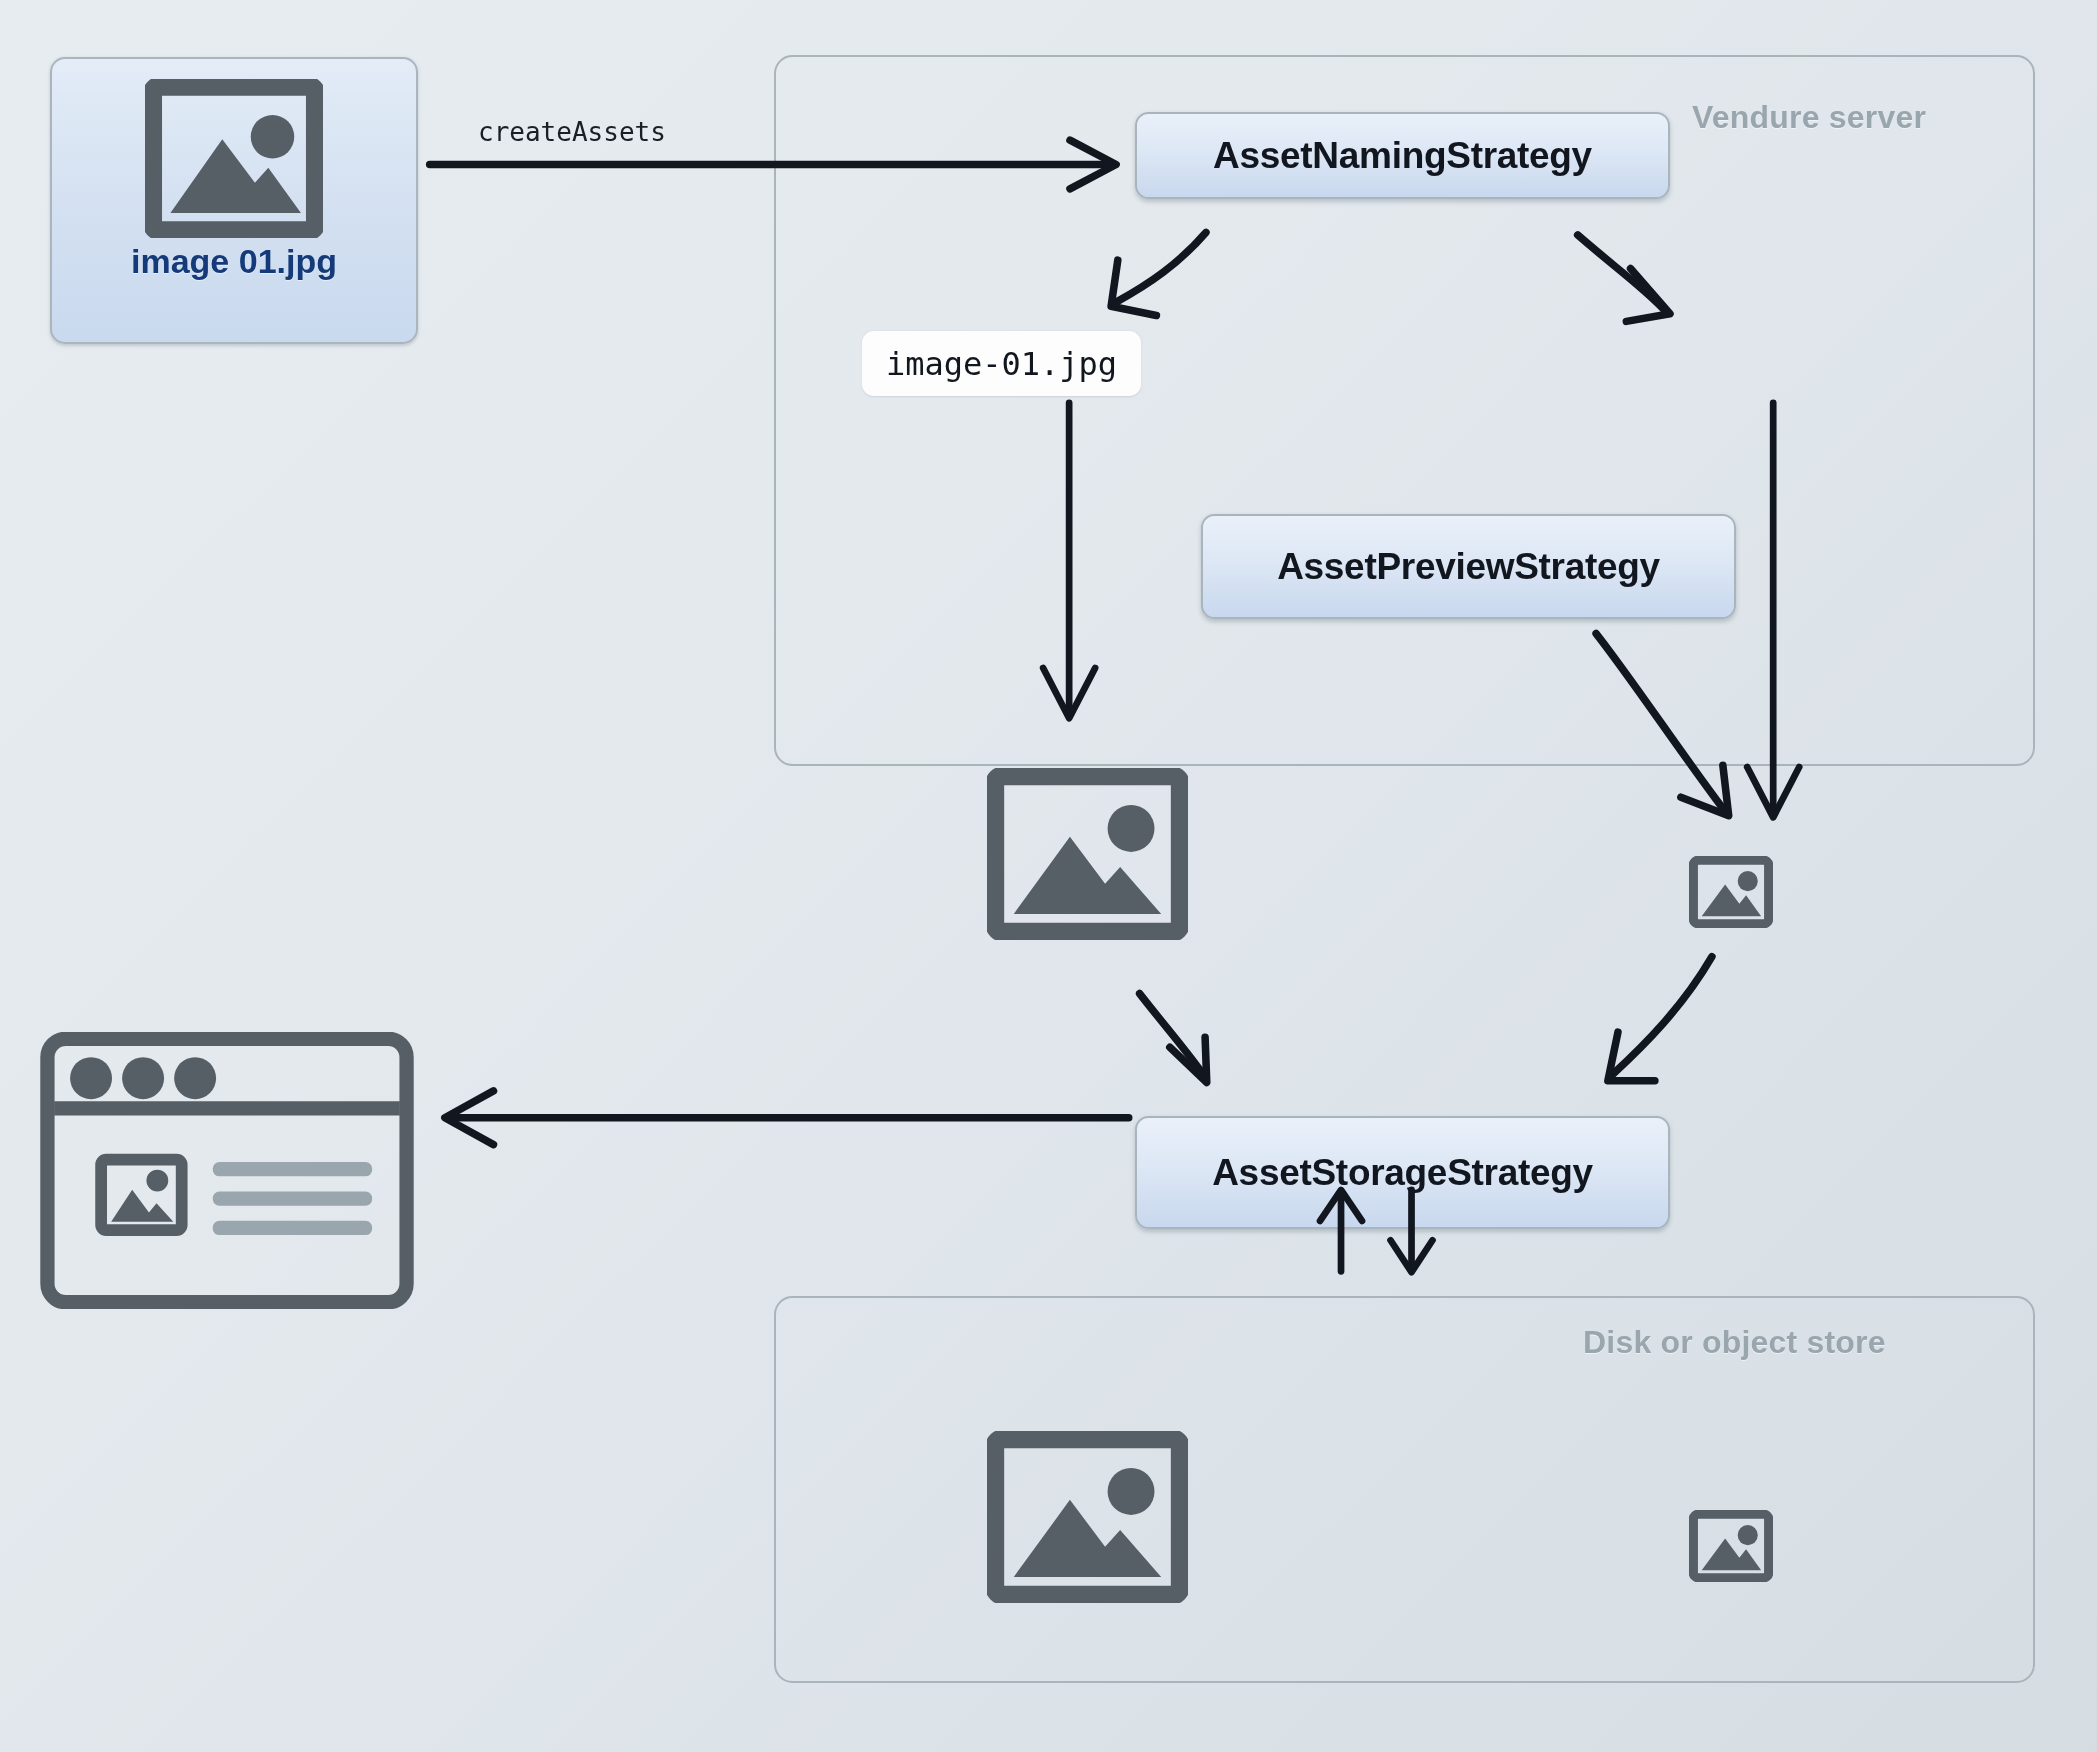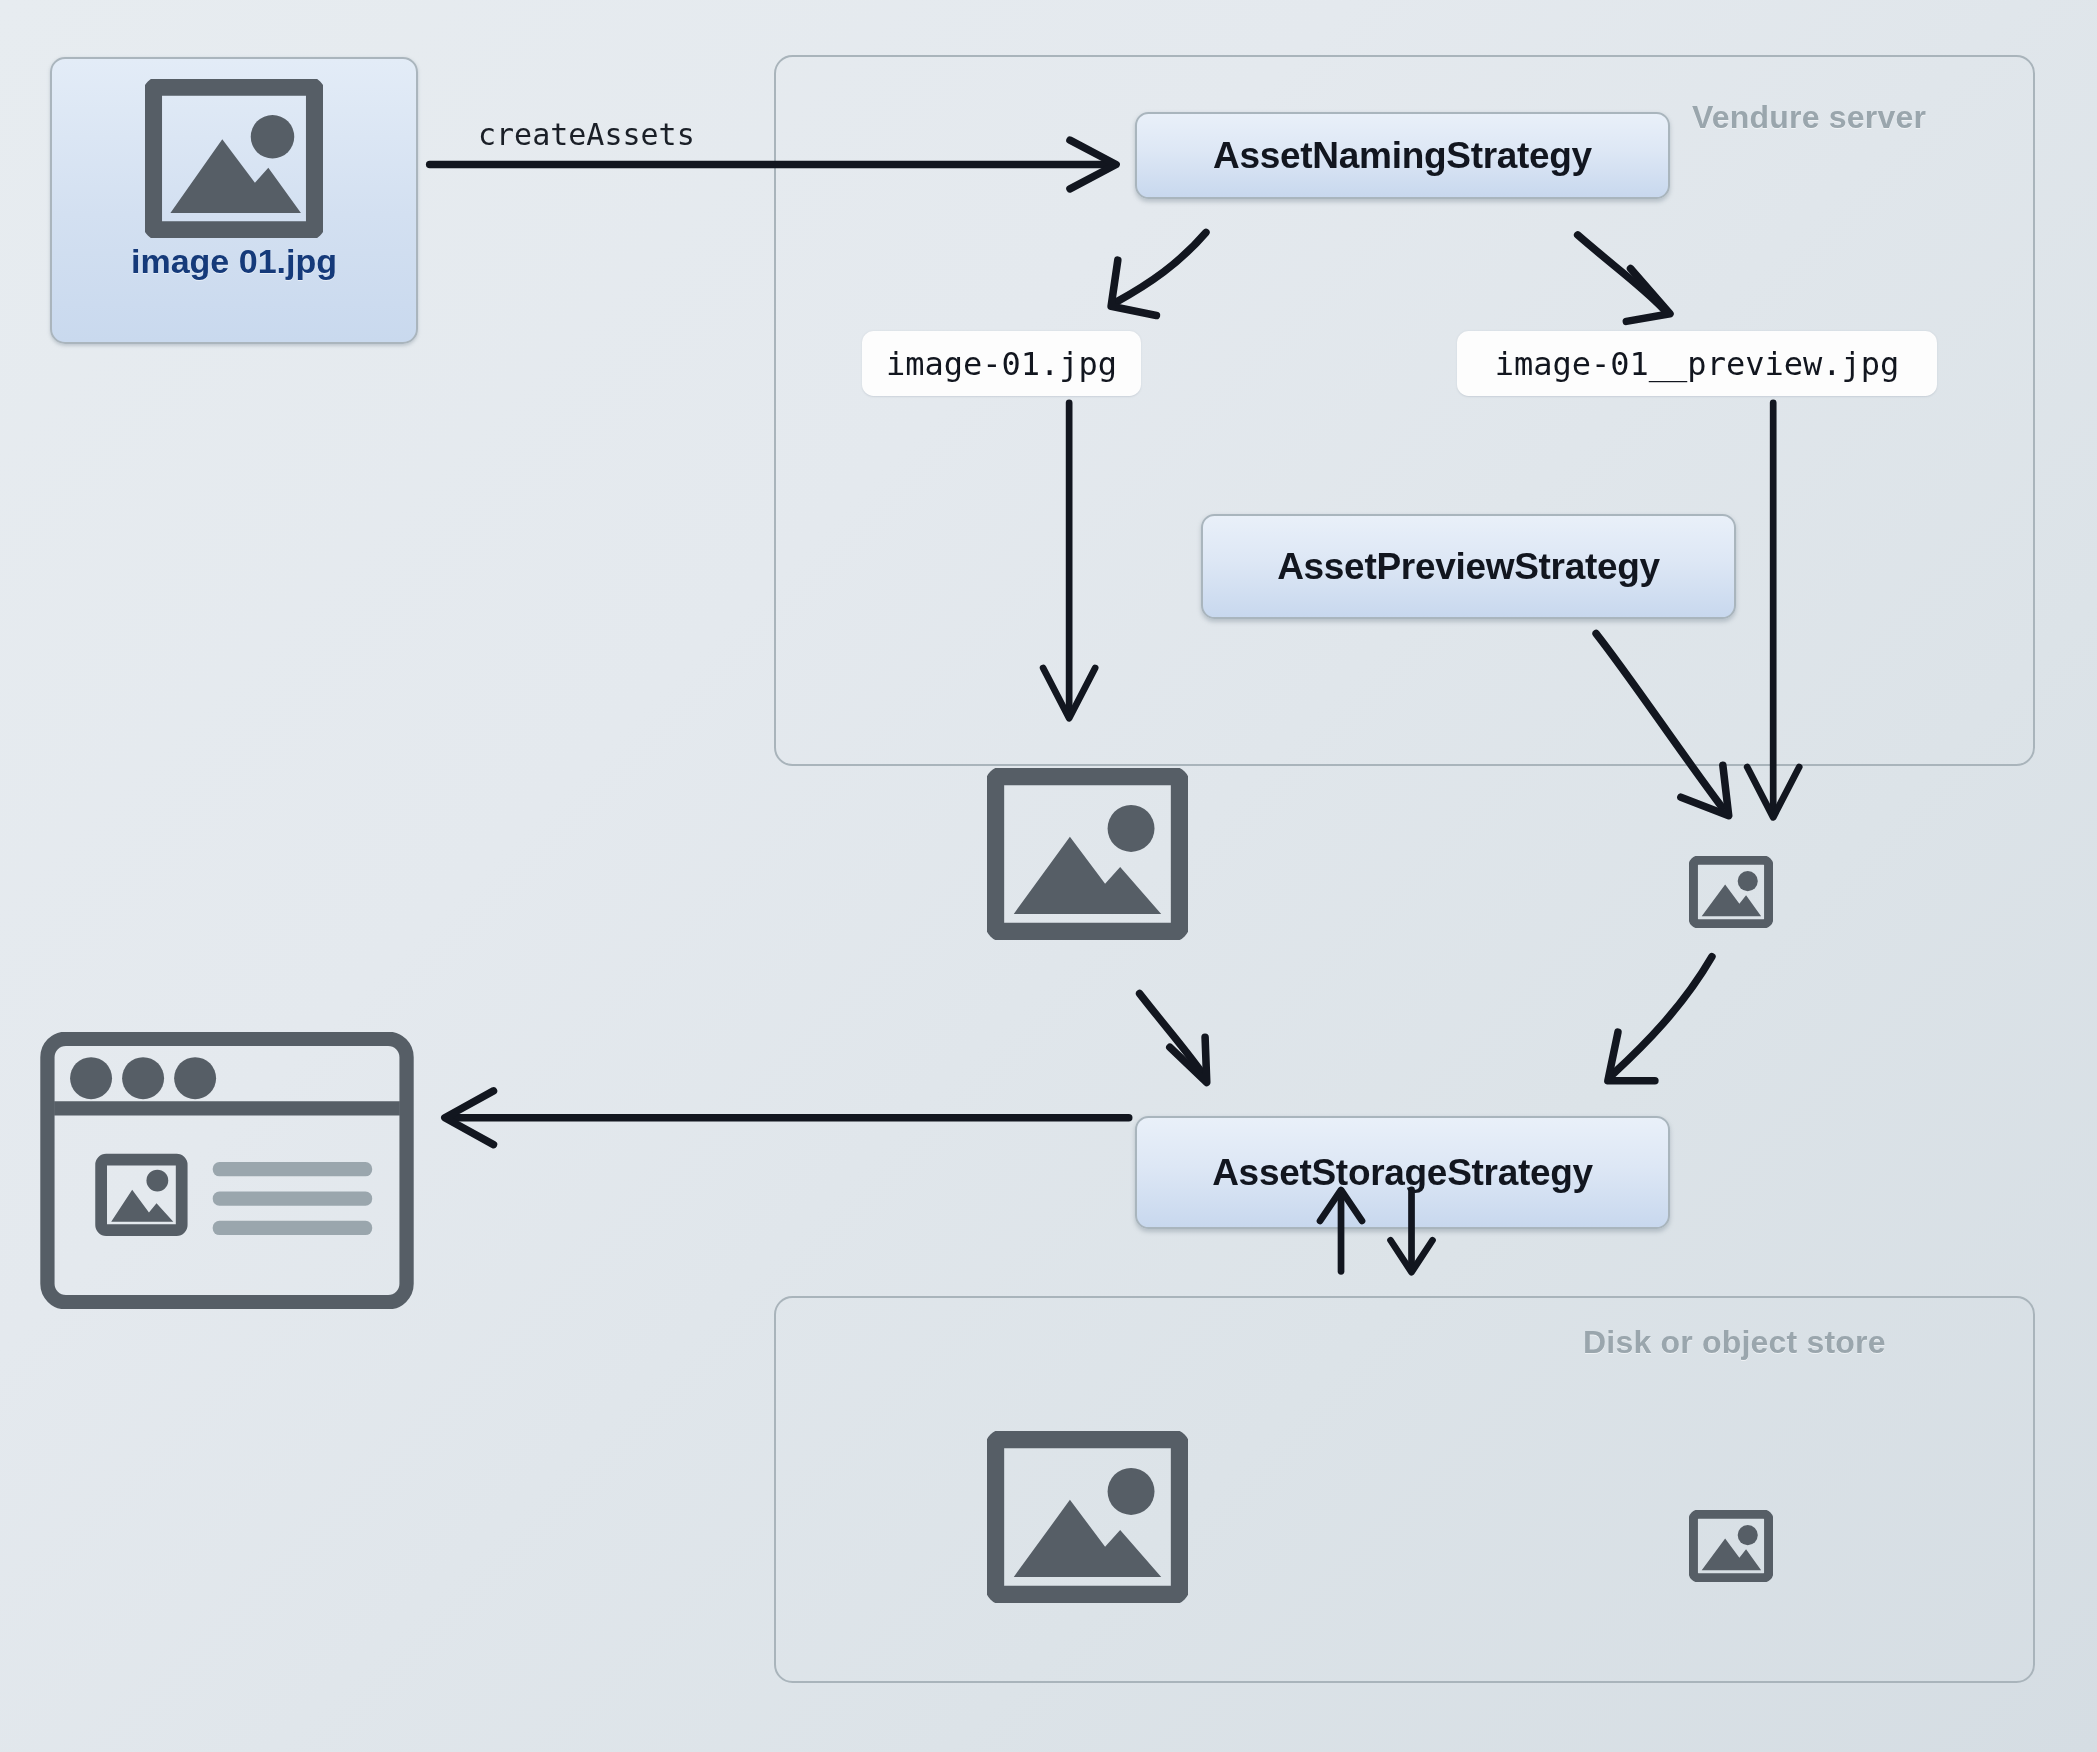--- a/index.html
+++ b/index.html
@@ -93,21 +93,21 @@
     font-family: "DejaVu Sans Mono", "Liberation Mono", monospace;
     font-size: 32px;
     color: #12161f;
     white-space: nowrap;
   }
 
   
   .edge-label {
     position: absolute;
     font-family: "DejaVu Sans Mono", "Liberation Mono", monospace;
-    font-size: 30px;
+    font-size: 26px;
     color: #1a1f27;
     white-space: nowrap;
   }
 
   svg.overlay {
     position: absolute;
     left: 0; top: 0;
     width: 2098px;
     height: 1753px;
     pointer-events: none;
@@ -164,23 +164,20 @@
   </div>
 
   <div class="strategy-box" style="left:1135px; top:1072px; width:535px; height:113px;margin-top:44px;">
     <span class="strategy-label">AssetStorageStrategy</span>
   </div>
 
   <div class="filename-chip" style="left:862px; top:331px; width:279px; height:65px;">
     <span class="filename-text">image-01.jpg</span>
   </div>
 
-  <div class="filename-chip" style="left:1457px; top:331px; width:480px; height:65px;">
-    <span class="filename-text">image-01__preview.jpg</span>
-  </div>
 
   <div class="edge-label" style="left:478px; top:117px;">createAssets</div>
 
   <div class="abs" style="left:987px; top:768px; width:201px; height:172px;">
     <svg viewBox="0 0 240 205" width="201" height="172" aria-hidden="true">
       <rect x="9" y="9" width="222" height="187" rx="11" ry="11" fill="none" stroke="#565e66" stroke-width="23"></rect>
       <circle cx="172" cy="72" r="28" fill="#565e66"></circle>
       <path d="M32 174 L99 82 L141 138 L159 118 L208 174 Z" fill="#565e66"></path>
     </svg>
   </div>

